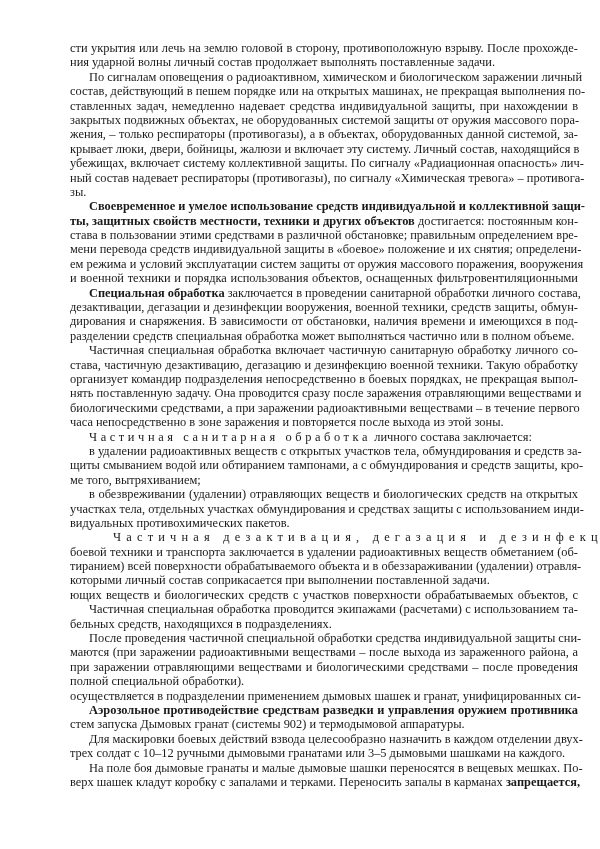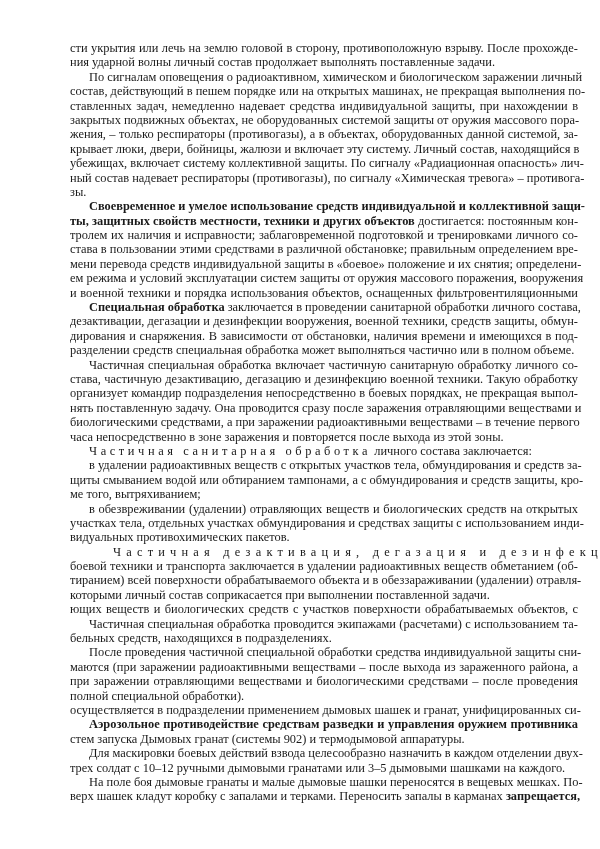--- a/index.html
+++ b/index.html
@@ -34,21 +34,20 @@
     <span class="line">жения, – только респираторы (противогазы), а в объектах, оборудованных данной системой, за-</span>
     <span class="line">крывает люки, двери, бойницы, жалюзи и включает эту систему. Личный состав, находящийся в</span>
     <span class="line">убежищах, включает систему коллективной защиты. По сигналу «Радиационная опасность» лич-</span>
     <span class="line">ный состав надевает респираторы (противогазы), по сигналу «Химическая тревога» – противога-</span>
     <span class="line last">зы.</span>
   </div>
 
   <div>
     <span class="line ind"><b>Своевременное и умелое использование средств индивидуальной и коллективной защи-</b></span>
     <span class="line"><b>ты, защитных свойств местности, техники и других объектов</b><span> достигается: постоянным кон-</span></span>
-    <span class="line">тролем их наличия и исправности; заблаговременной подготовкой и тренировками личного со-</span>
     <span class="line">става в пользовании этими средствами в различной обстановке; правильным определением вре-</span>
     <span class="line">мени перевода средств индивидуальной защиты в «боевое» положение и их снятия; определени-</span>
     <span class="line">ем режима и условий эксплуатации систем защиты от оружия массового поражения, вооружения</span>
     <span class="line">и военной техники и порядка использования объектов, оснащенных фильтровентиляционными</span>
   </div>
 
   <div>
     <span class="line ind"><b>Специальная обработка</b><span> заключается в проведении санитарной обработки личного состава,</span></span>
     <span class="line">дезактивации, дегазации и дезинфекции вооружения, военной техники, средств защиты, обмун-</span>
     <span class="line">дирования и снаряжения. В зависимости от обстановки, наличия времени и имеющихся в под-</span>

